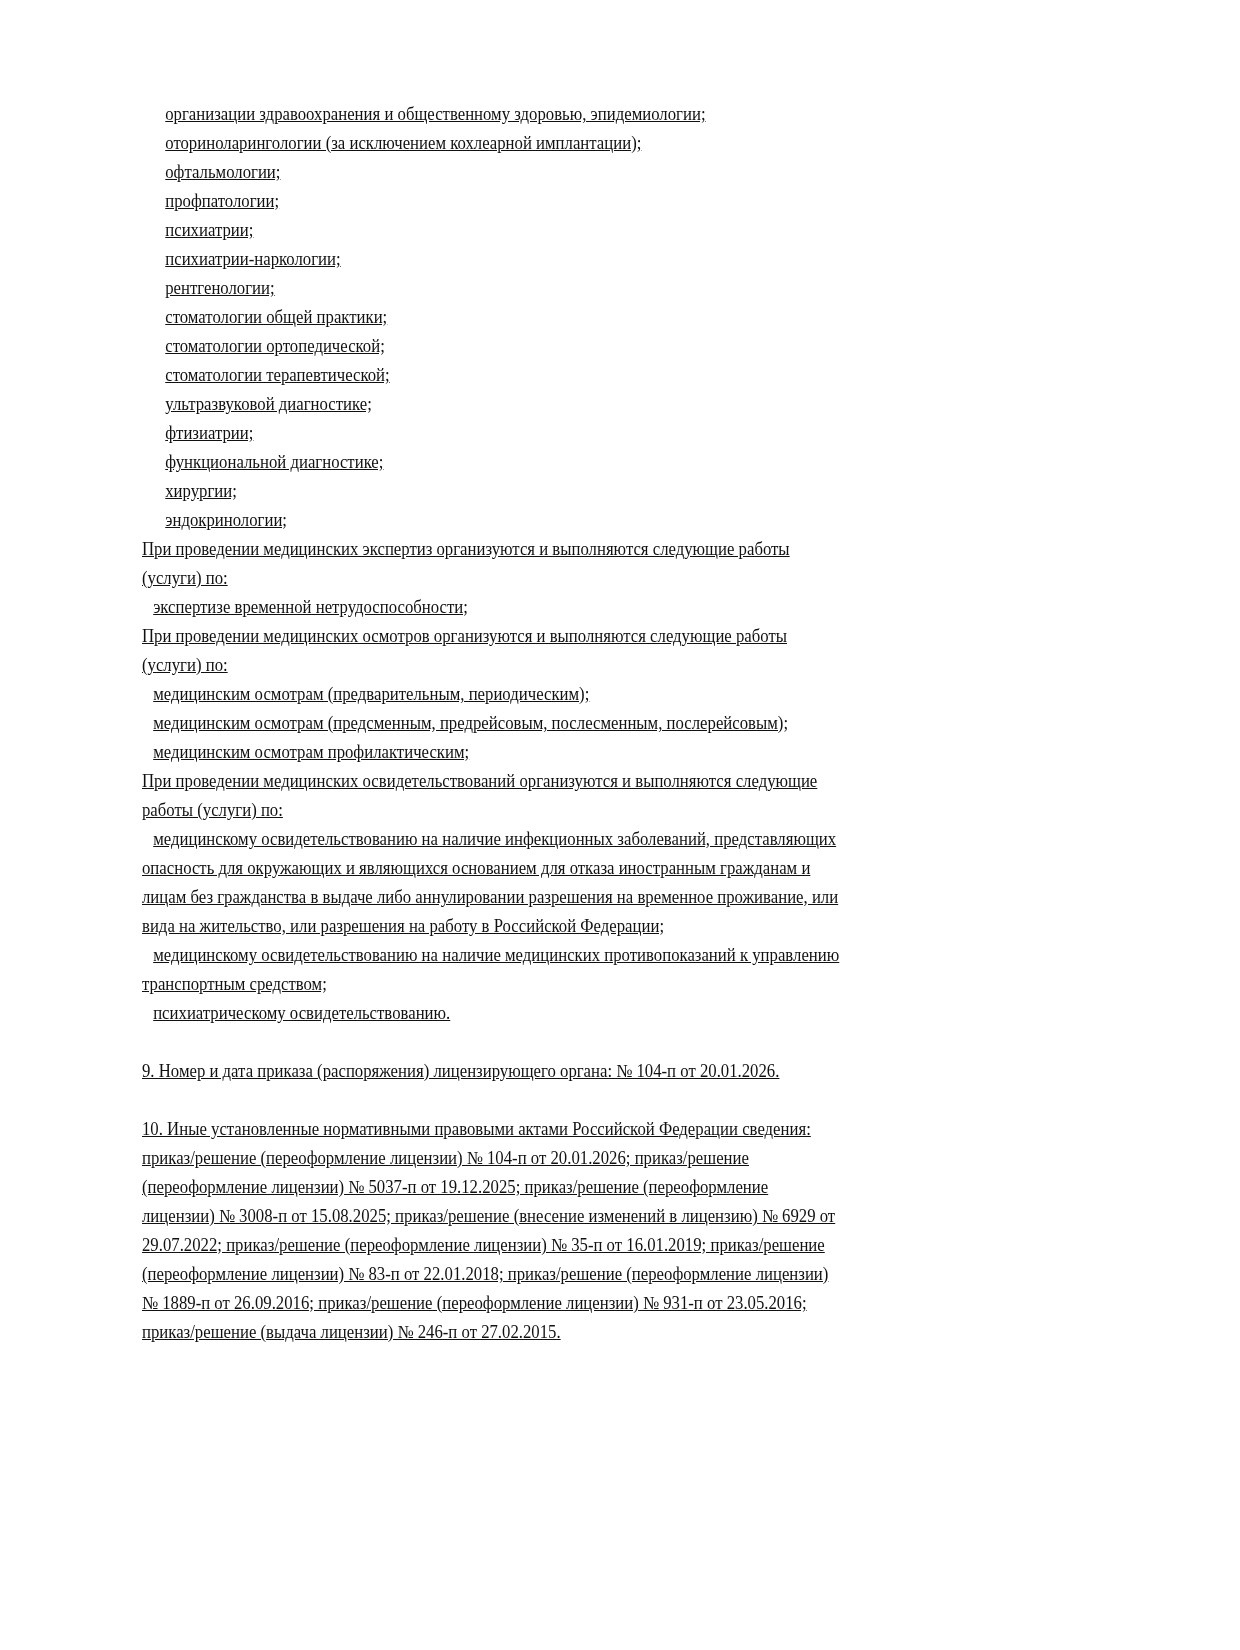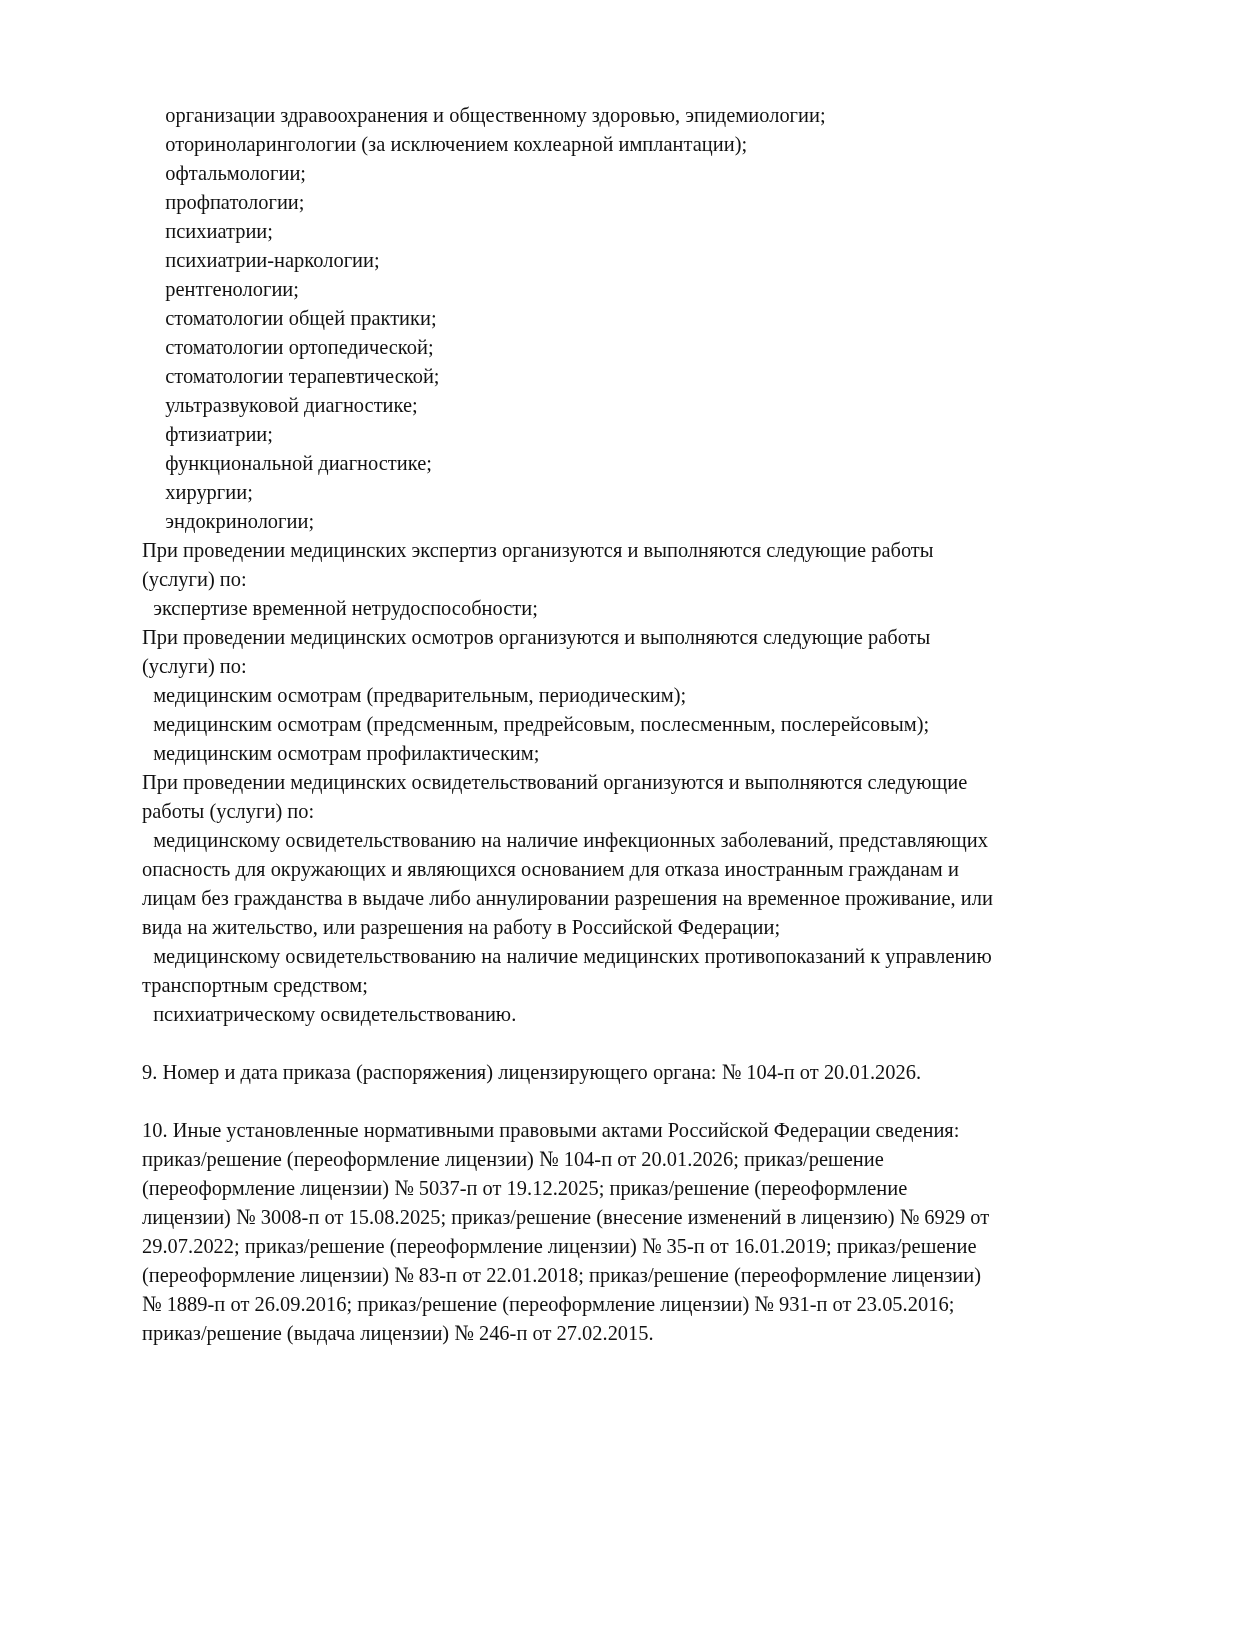--- a/index.html
+++ b/index.html
@@ -13,23 +13,24 @@
       position: relative;
       overflow: hidden;
       font-family: "Liberation Serif", "DejaVu Serif", serif;
       color: #111111;
     }
     .page {
       position: absolute;
       left: 142px;
       top: 100px;
       width: 1000px;
-      font-size: 22px;
+      font-size: 18px;
       line-height: 29px;
       font-stretch: condensed;
+      text-decoration: underline;
     }
     .line {
       white-space: nowrap;
       display: block;
       transform-origin: left center;
       transform: scaleX(0.93);
     }
     .ind2 { padding-left: 25px; }
     .ind1 { padding-left: 12px; }
     .gap { height: 29px; }

